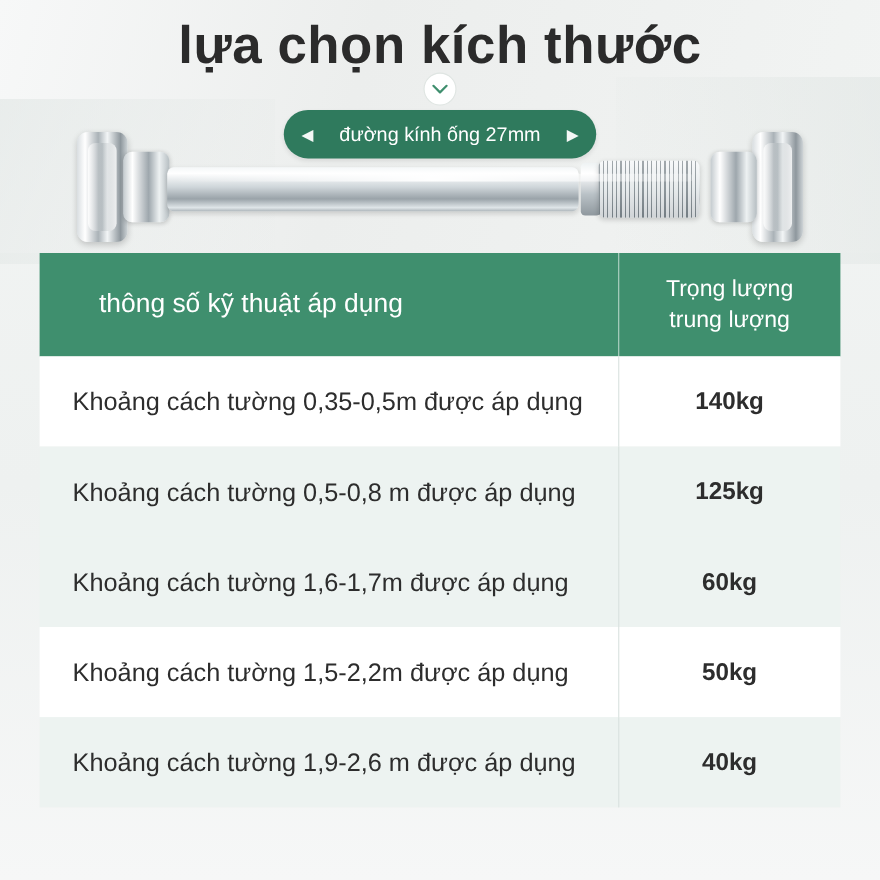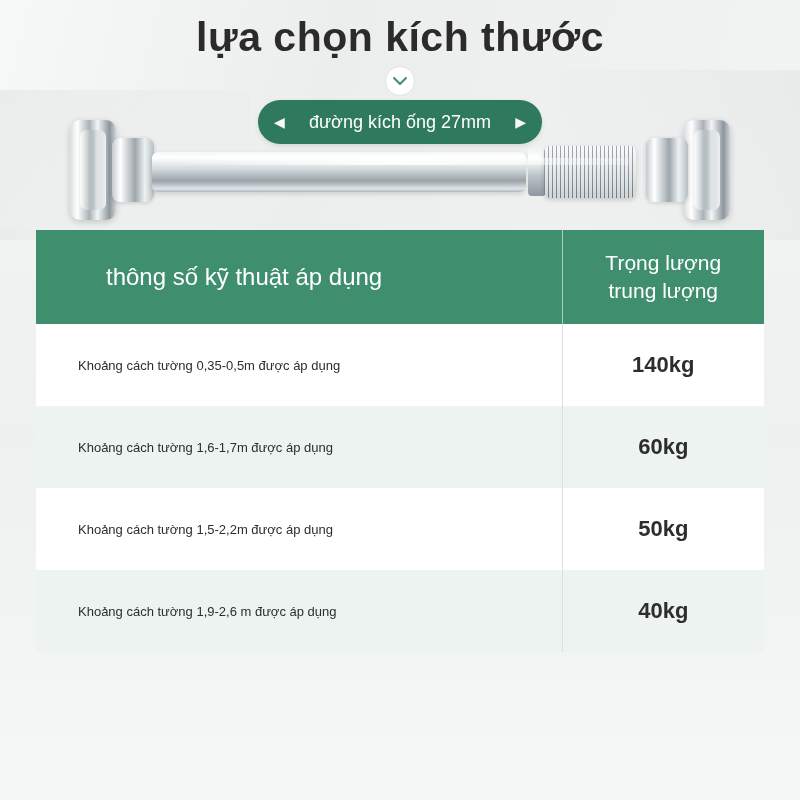--- a/index.html
+++ b/index.html
@@ -27,21 +27,21 @@
   }
   .bg-panel-c {
     position: absolute; left: 560px; top: 70px; width: 240px; height: 170px;
     background: linear-gradient(250deg, rgba(221,227,225,.5), rgba(244,246,245,0));
   }
 
   .title {
     position: absolute;
     top: 14px; left: 0; width: 800px;
     text-align: center;
-    font-size: 41px;
+    font-size: 48px;
     font-weight: 700;
     color: #2b2b2b;
     letter-spacing: .5px;
   }
 
   .chev-down {
     position: absolute;
     top: 66px; left: 385px;
     width: 30px; height: 30px;
     border-radius: 50%;
@@ -163,37 +163,37 @@
   .table th {
     background: #3f8f6e;
     color: #ffffff;
     font-weight: 400;
     height: 94px;
     vertical-align: middle;
   }
   .th-left {
     font-size: 24px;
     text-align: left;
-    padding-left: 70px;
+    padding-left: 54px;
     border-right: 1px solid rgba(255,255,255,.55);
   }
   .th-right {
     font-size: 21px;
     text-align: center;
     line-height: 1.35;
     width: 202px;
   }
   .table td {
     height: 82px;
     vertical-align: middle;
     color: #2d2d2d;
   }
   .td-left {
-    font-size: 13px;
-    padding-left: 42px;
+    font-size: 23px;
+    padding-left: 30px;
     border-right: 1px solid #d9e2df;
   }
   .td-right {
     font-size: 22px;
     font-weight: 700;
     text-align: center;
     width: 226px;
   }
   tr.row-odd td { background: #ffffff; }
   tr.row-even td { background: #edf3f1; }
@@ -210,21 +210,21 @@
   <div class="title">lựa chọn kích thước</div>
 
   <div class="chev-down">
     <svg width="16" height="12" viewBox="0 0 16 12" aria-hidden="true">
       <path d="M2 3 L8 9 L14 3" fill="none" stroke="#3f8f6e" stroke-width="2" stroke-linecap="round" stroke-linejoin="round"></path>
     </svg>
   </div>
 
   <div class="pill">
     <span class="arrow">◀</span>
-    <span class="pill-label">đường kích ống 27mm</span>
+    <span class="pill-label">đường kính ống 27mm</span>
     <span class="arrow">▶</span>
   </div>
 
   <div class="rod-wrap">
     <div class="flange left">
       <div class="flange-inner"></div>
     </div>
     <div class="flange right">
       <div class="flange-inner"></div>
     </div>
@@ -246,20 +246,24 @@
           <div>trung lượng</div>
         </th>
       </tr>
     </thead>
     <tbody>
       <tr class="row-odd">
         <td class="td-left">Khoảng cách tường 0,35-0,5m được áp dụng</td>
         <td class="td-right">140kg</td>
       </tr>
       <tr class="row-even">
+        <td class="td-left">Khoảng cách tường 0,5-0,8 m được áp dụng</td>
+        <td class="td-right">125kg</td>
+      </tr>
+      <tr class="row-even">
         <td class="td-left">Khoảng cách tường 1,6-1,7m được áp dụng</td>
         <td class="td-right">60kg</td>
       </tr>
       <tr class="row-odd">
         <td class="td-left">Khoảng cách tường 1,5-2,2m được áp dụng</td>
         <td class="td-right">50kg</td>
       </tr>
       <tr class="row-even">
         <td class="td-left">Khoảng cách tường 1,9-2,6 m được áp dụng</td>
         <td class="td-right">40kg</td>

